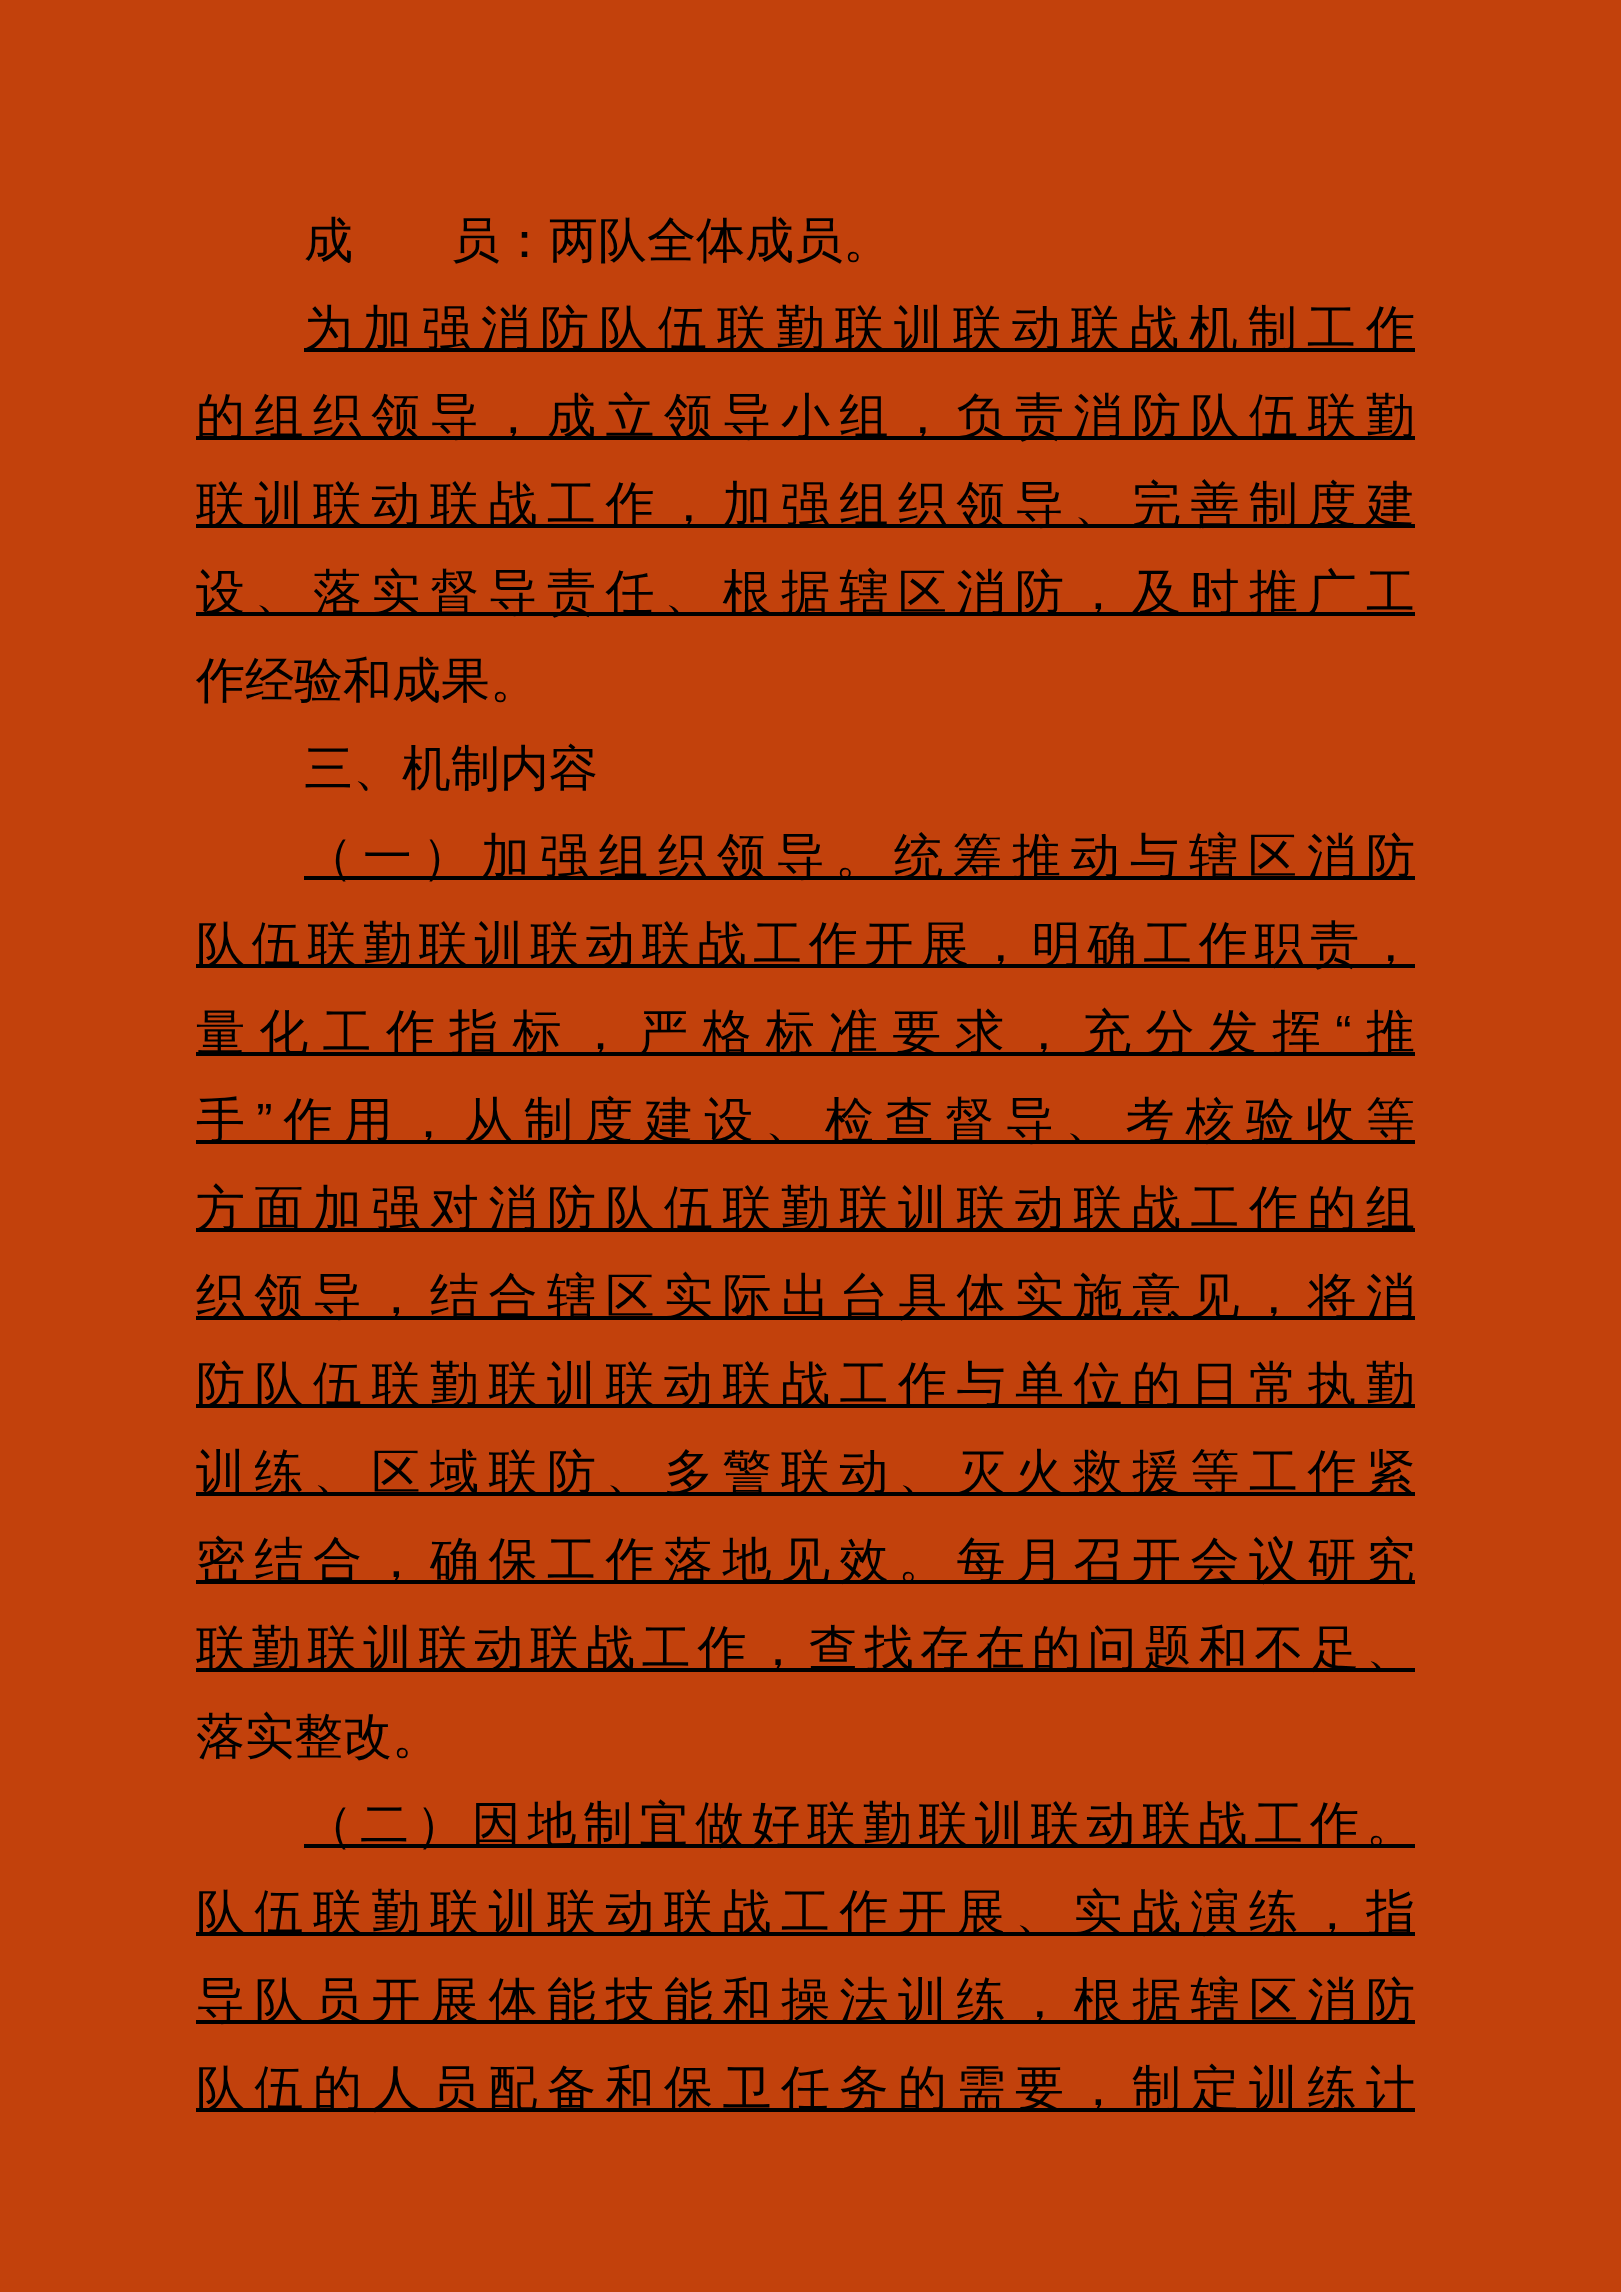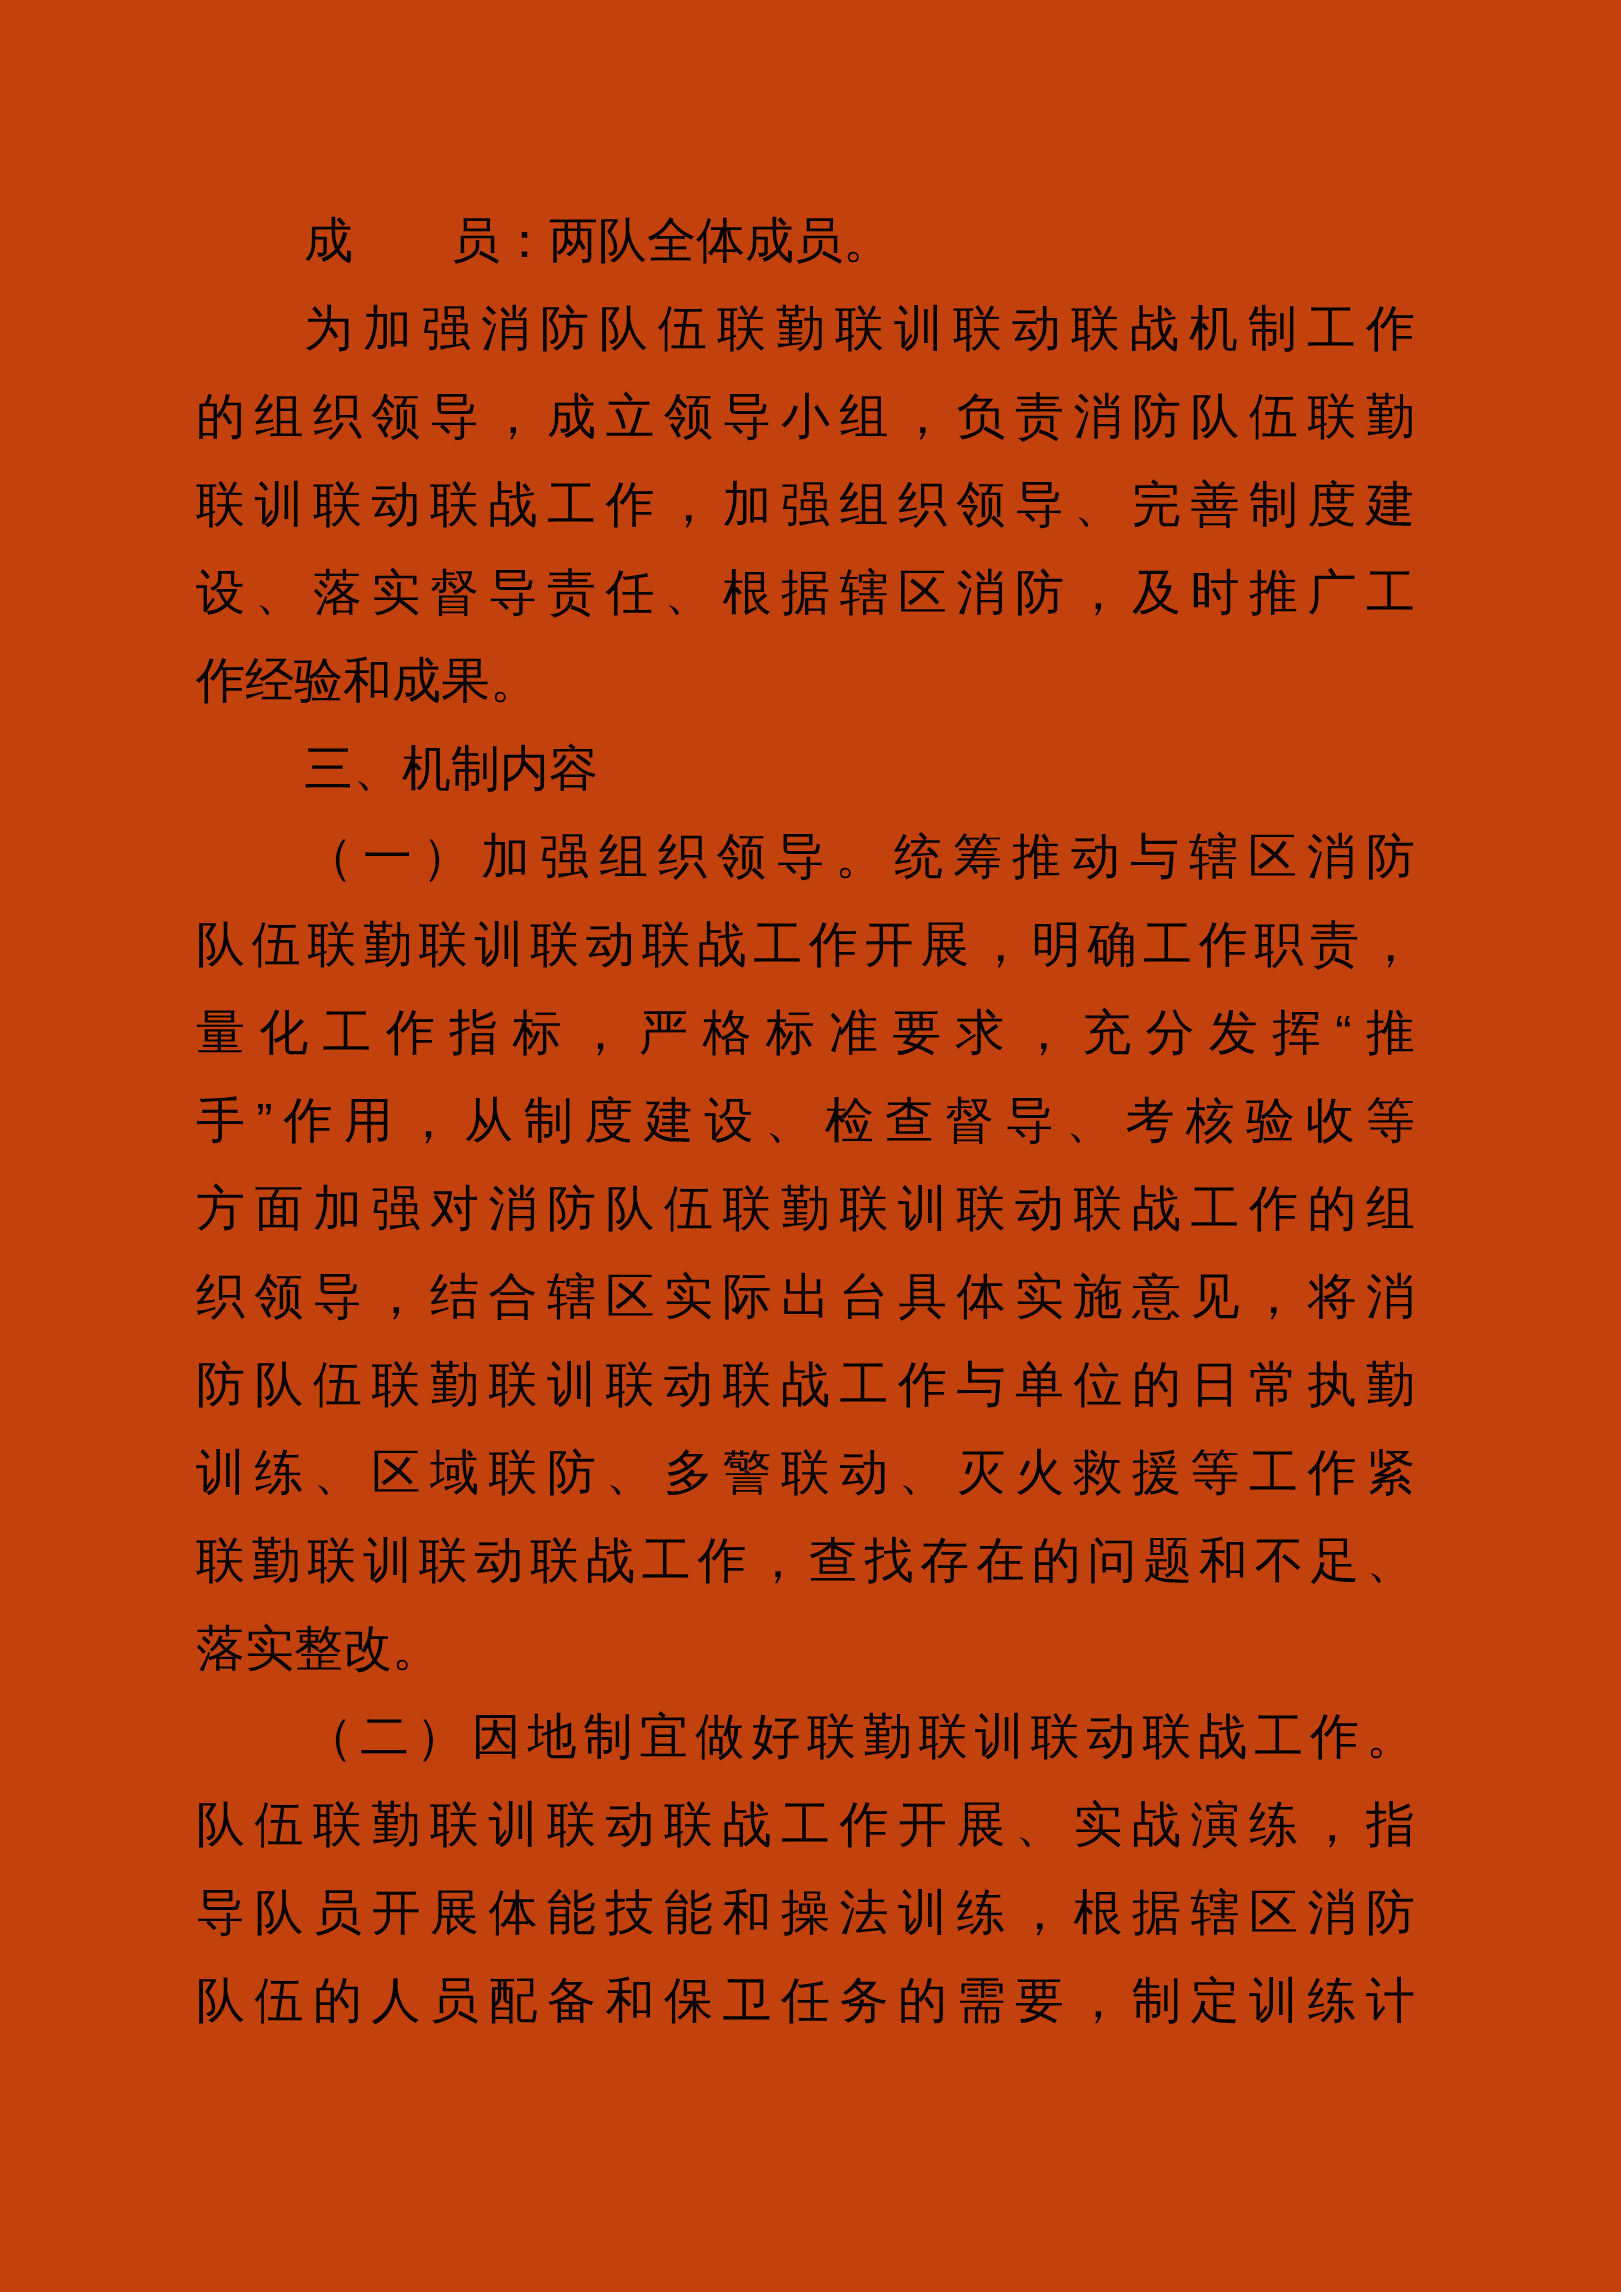--- a/index.html
+++ b/index.html
@@ -28,20 +28,21 @@
     height: 88px;
     line-height: 88px;
     font-size: 49px;
     letter-spacing: 0;
     color: inherit;
     white-space: normal;
   }
   .line.justify {
     text-align: justify;
     text-align-last: justify;
+    text-decoration: underline;
   }
   .line.indent {
     padding-left: 108px;
   }
 </style>
 </head>
 <body>
 
 <div class="page" style="background: #c2410c; color: rgb(0, 0, 0);">
   <div class="doc-body">
@@ -53,20 +54,21 @@
       <div class="line">作经验和成果。</div>
       <div class="line indent">三、机制内容</div>
       <div class="line indent justify">（一）加强组织领导。统筹推动与辖区消防</div>
       <div class="line justify">队伍联勤联训联动联战工作开展，明确工作职责，</div>
       <div class="line justify">量化工作指标，严格标准要求，充分发挥“推</div>
       <div class="line justify">手”作用，从制度建设、检查督导、考核验收等</div>
       <div class="line justify">方面加强对消防队伍联勤联训联动联战工作的组</div>
       <div class="line justify">织领导，结合辖区实际出台具体实施意见，将消</div>
       <div class="line justify">防队伍联勤联训联动联战工作与单位的日常执勤</div>
       <div class="line justify">训练、区域联防、多警联动、灭火救援等工作紧</div>
+      <div class="line justify">密结合，确保工作落地见效。每月召开会议研究</div>
       <div class="line justify">联勤联训联动联战工作，查找存在的问题和不足、</div>
       <div class="line">落实整改。</div>
       <div class="line indent justify">（二）因地制宜做好联勤联训联动联战工作。</div>
       <div class="line justify">队伍联勤联训联动联战工作开展、实战演练，指</div>
       <div class="line justify">导队员开展体能技能和操法训练，根据辖区消防</div>
       <div class="line justify">队伍的人员配备和保卫任务的需要，制定训练计</div>
     </div>
 </div>
 
 

